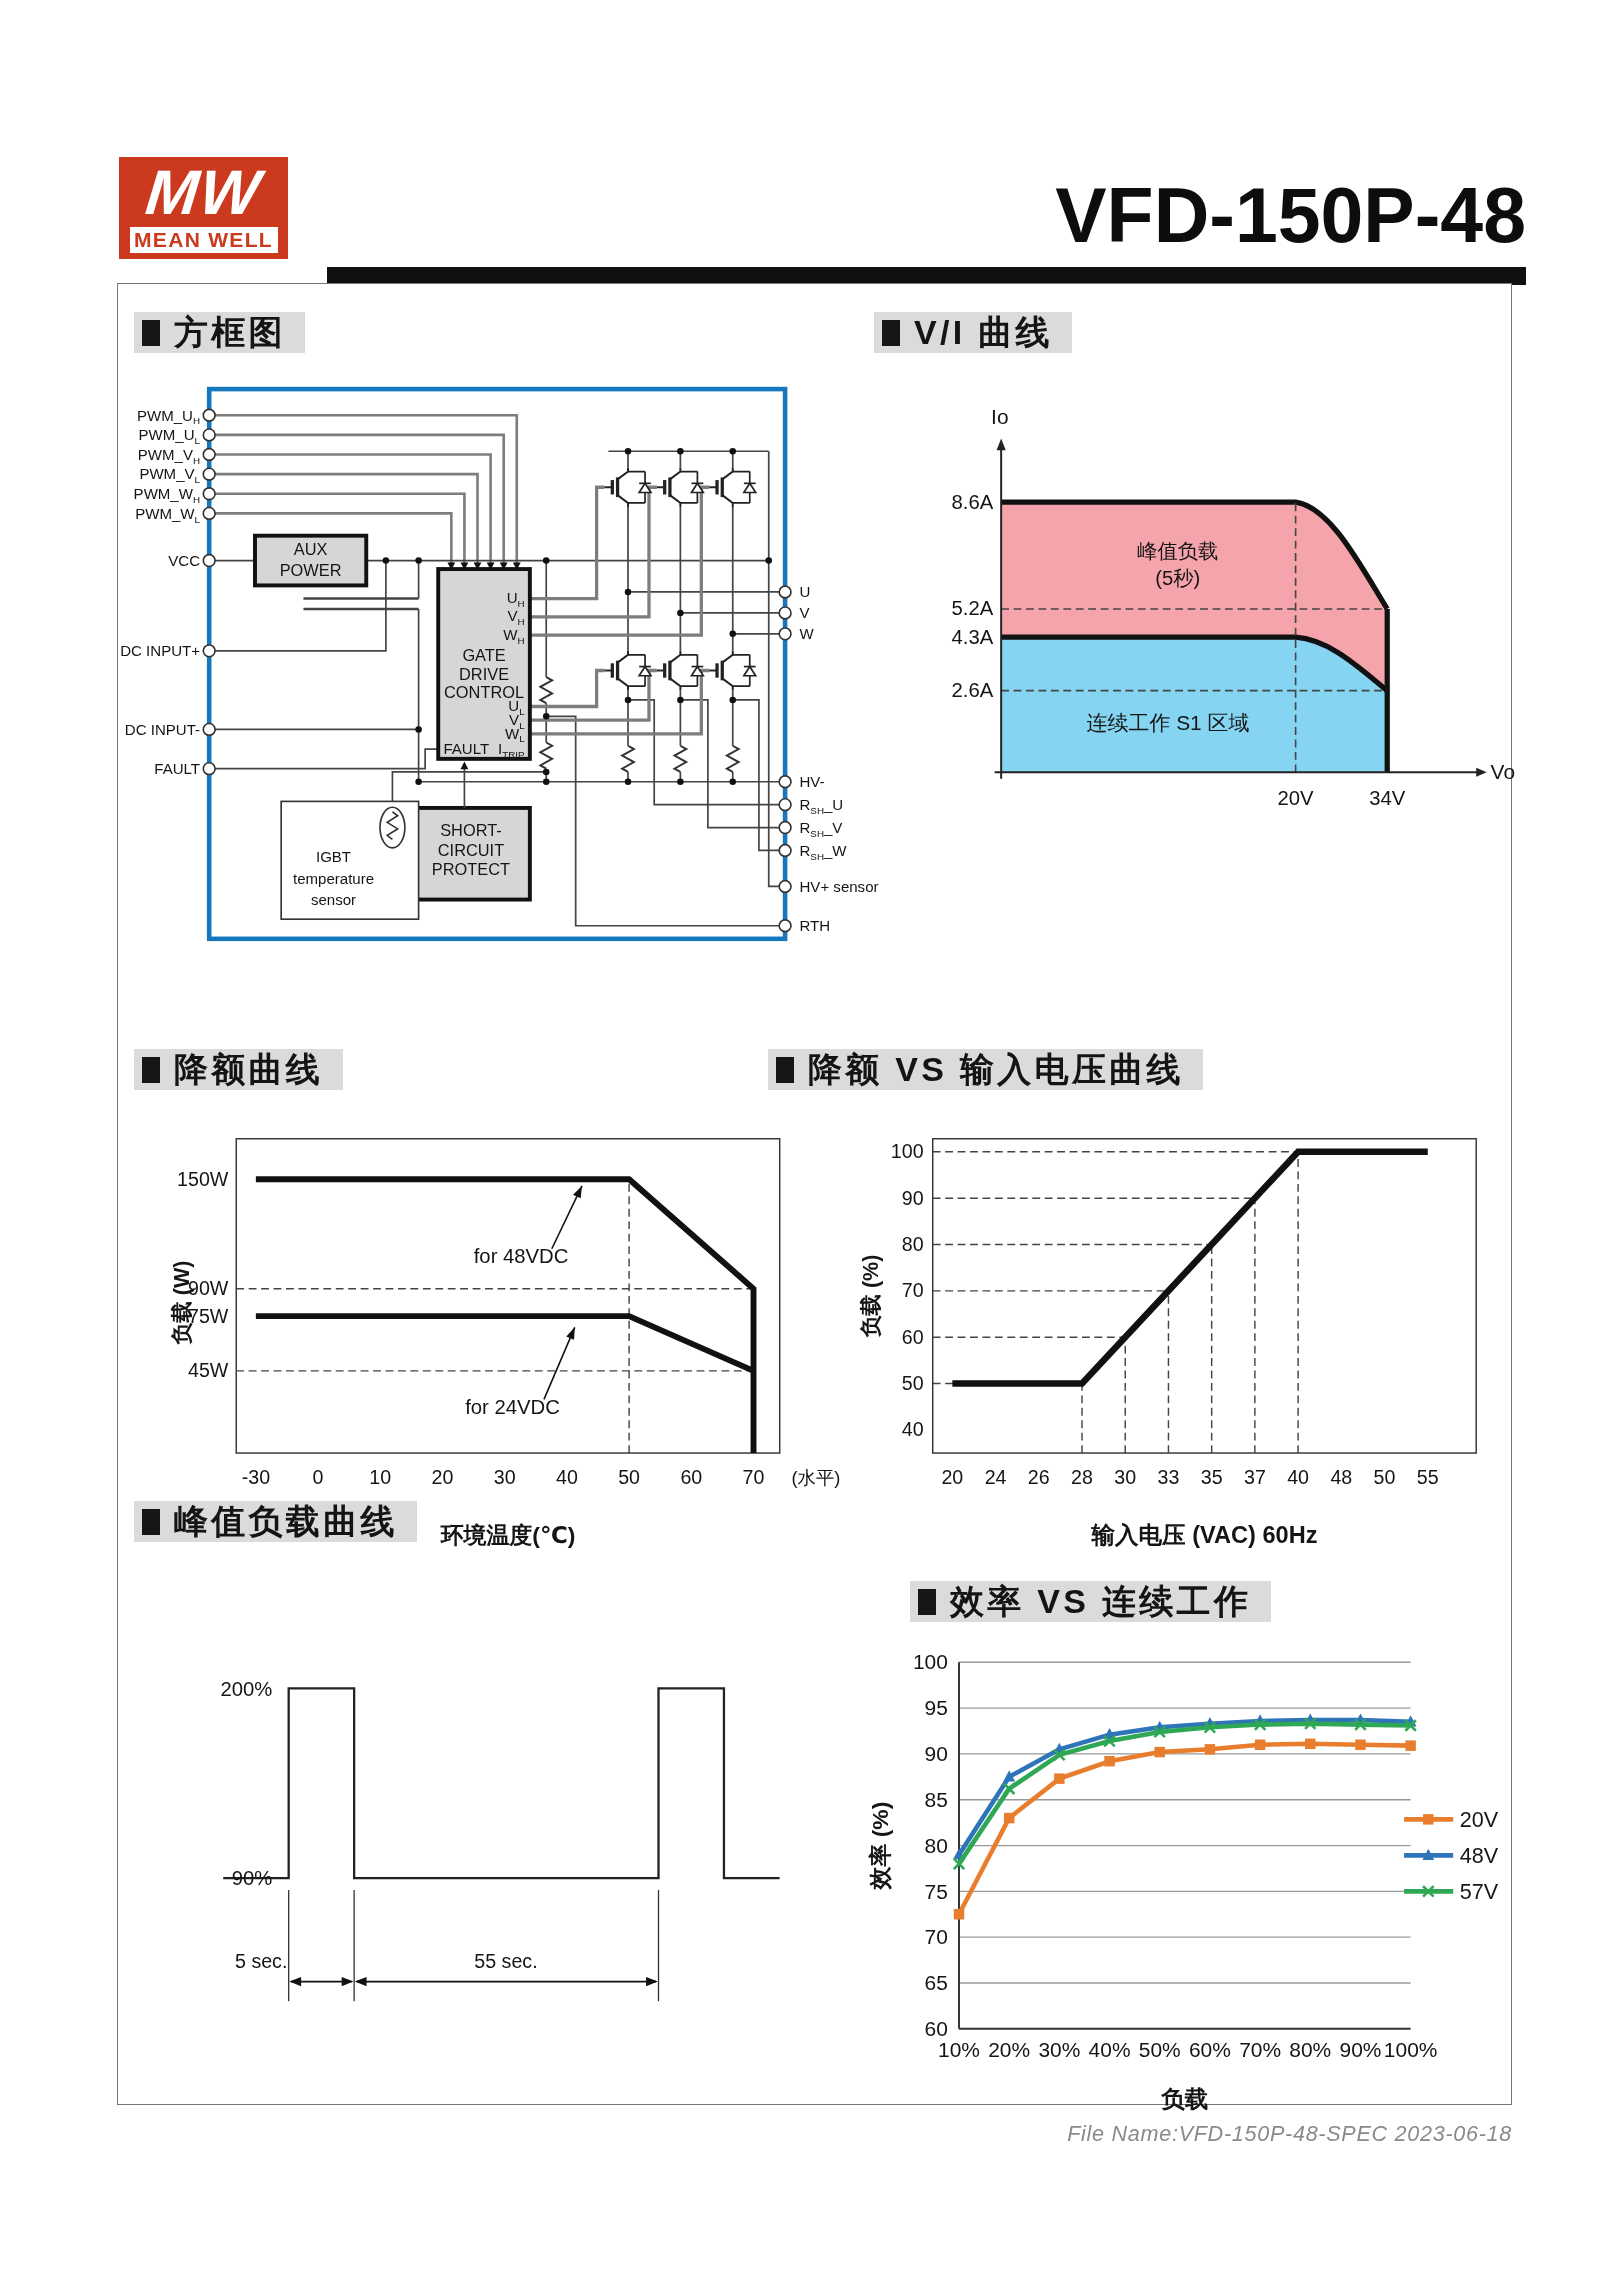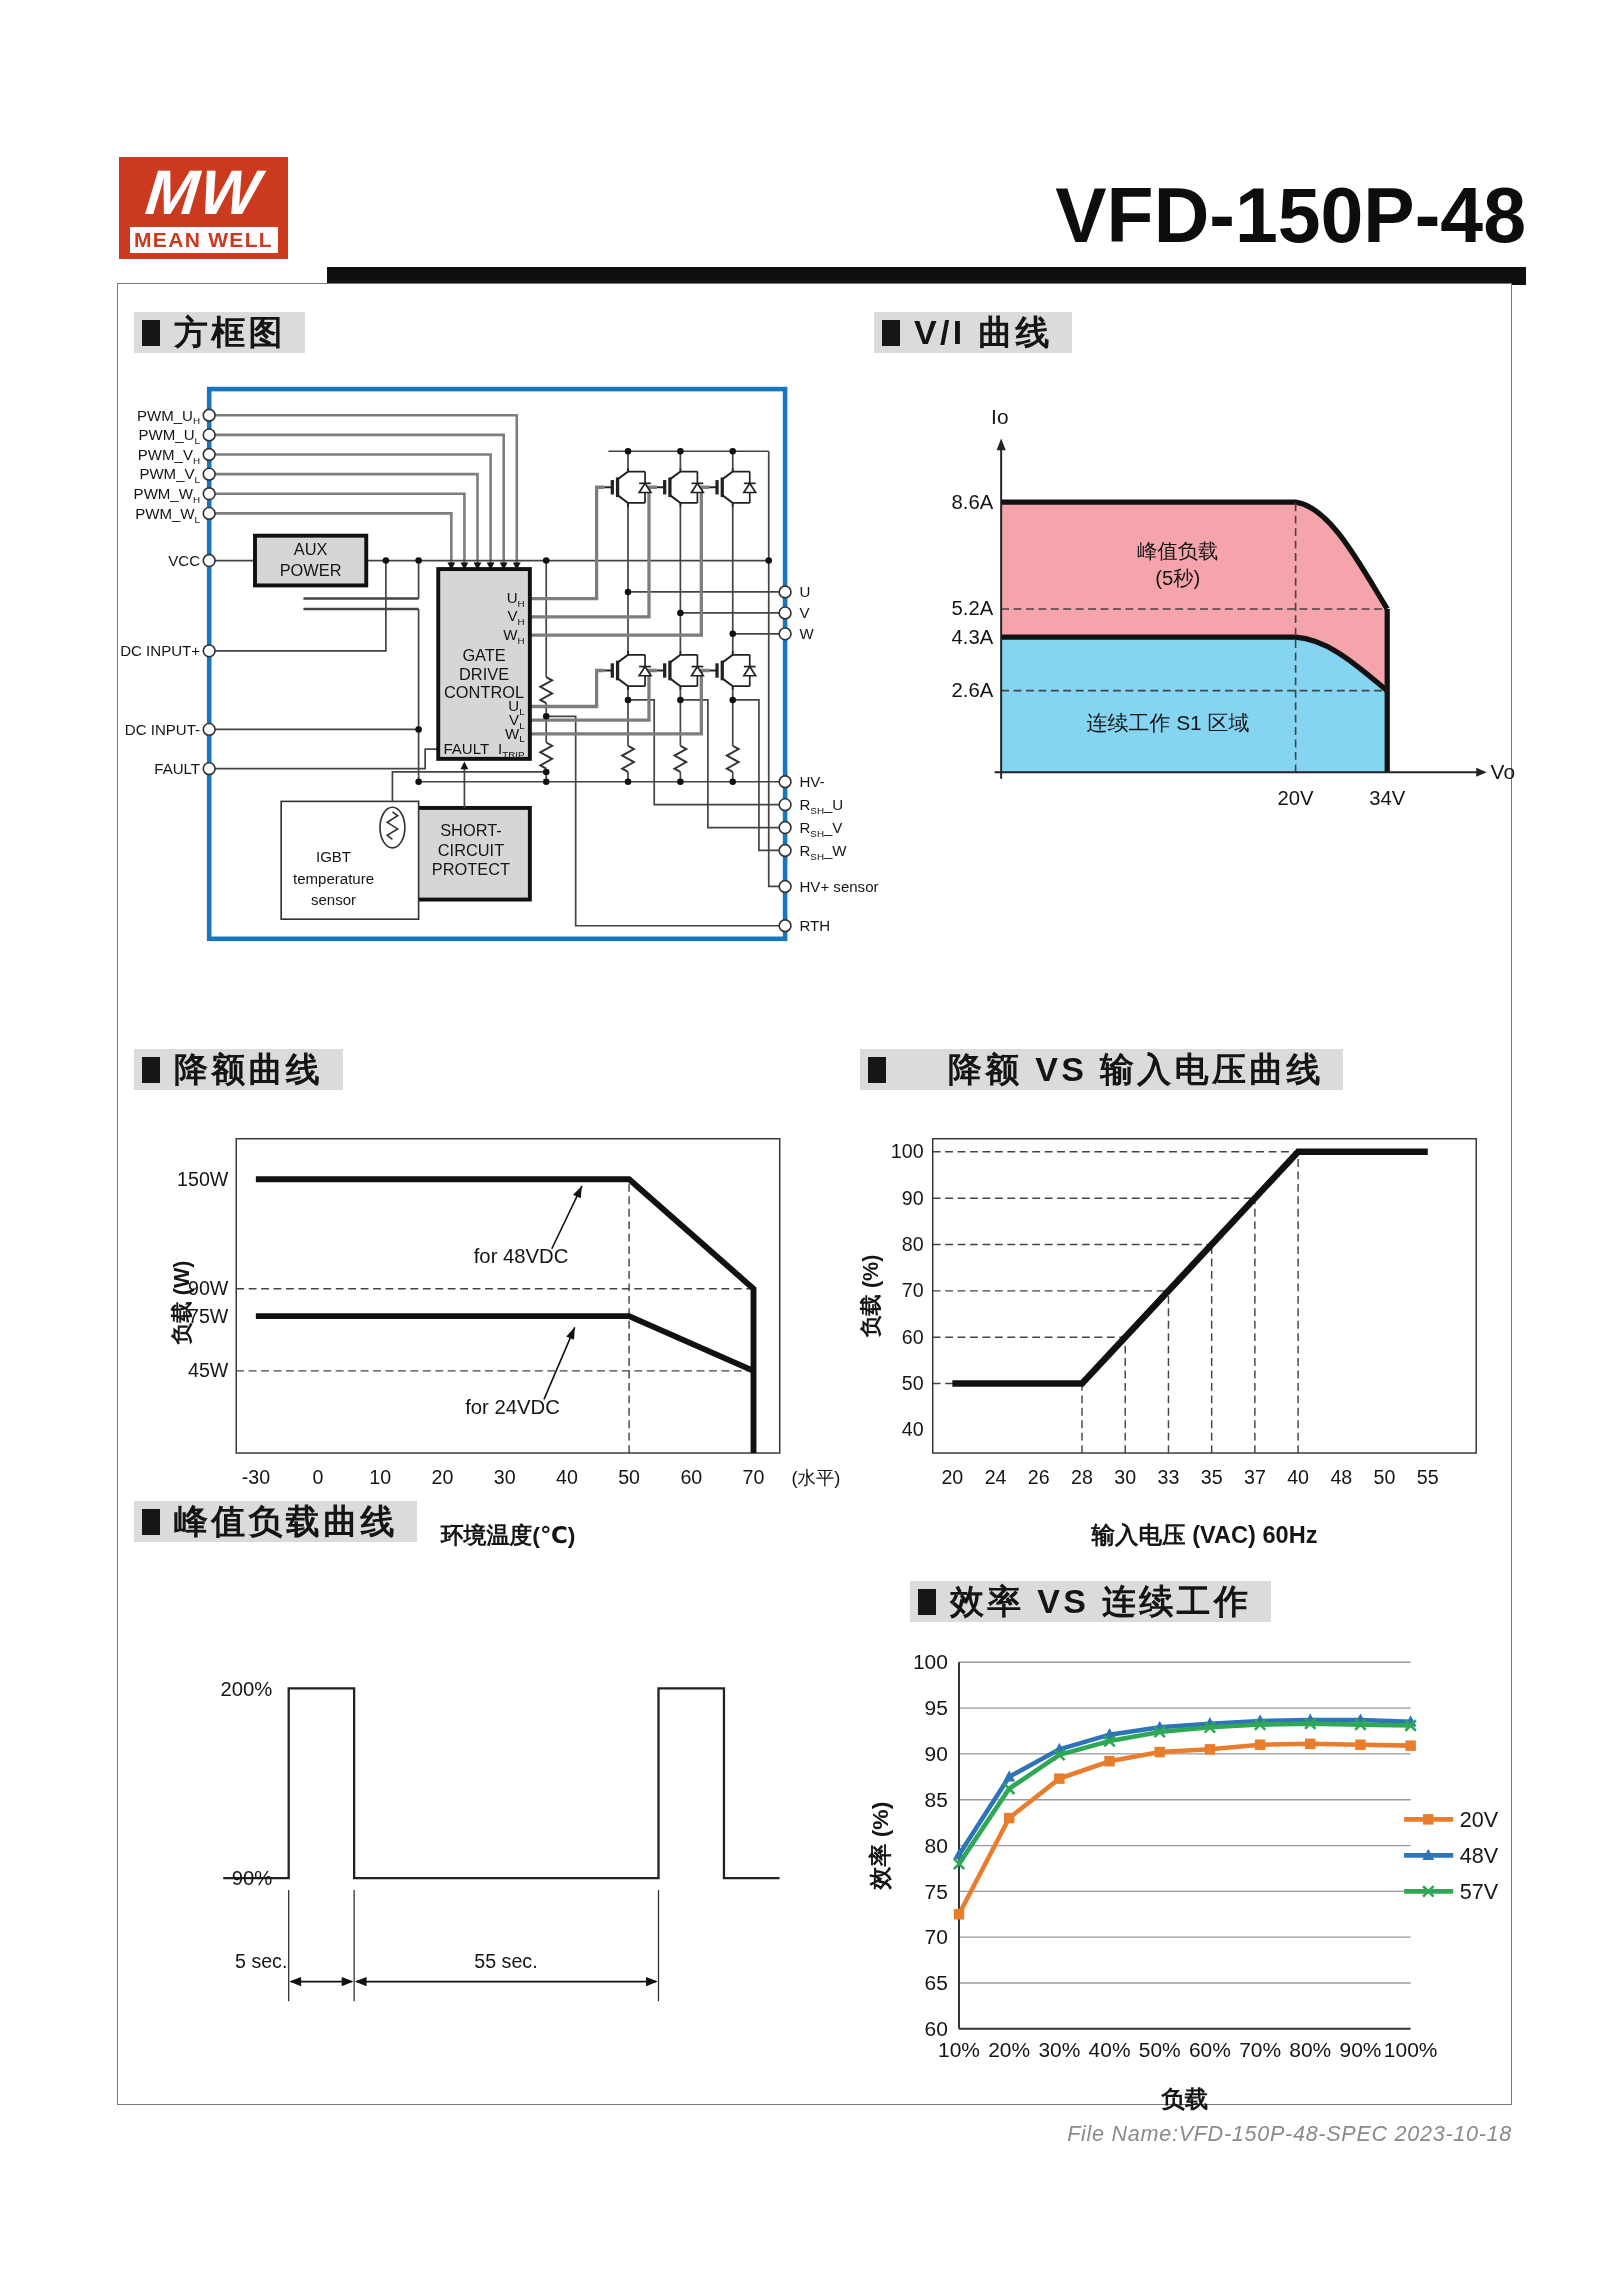--- a/index.html
+++ b/index.html
@@ -52,21 +52,21 @@
     <div class="tt">方框图</div>
   </div>
   <div class="sec" style="left:874px;top:312px;">
     <div class="sq"></div>
     <div class="tt">V/I 曲线</div>
   </div>
   <div class="sec" style="left:134px;top:1049px;">
     <div class="sq"></div>
     <div class="tt">降额曲线</div>
   </div>
-  <div class="sec" style="left:860px;top:1049px;gap:48px;">
+  <div class="sec" style="left:768px;top:1049px;">
     <div class="sq"></div>
     <div class="tt">降额 VS 输入电压曲线</div>
   </div>
   <div class="sec" style="left:134px;top:1501px;">
     <div class="sq"></div>
     <div class="tt">峰值负载曲线</div>
   </div>
   <div class="sec" style="left:910px;top:1581px;">
     <div class="sq"></div>
     <div class="tt">效率 VS 连续工作</div>
@@ -445,15 +445,15 @@
       <polygon points="897,345 906,362 888,362" fill="#2D74B9"></polygon>
       <text x="945" y="366" text-anchor="start" font-size="33" font-weight="400" fill="#1a1a1a">48V</text>
       <line x1="860" y1="410" x2="935" y2="410" stroke="#2FA855" stroke-width="7"></line>
       <line x1="889" y1="402" x2="905" y2="418" stroke="#2FA855" stroke-width="4"></line>
       <line x1="889" y1="418" x2="905" y2="402" stroke="#2FA855" stroke-width="4"></line>
       <text x="945" y="421" text-anchor="start" font-size="33" font-weight="400" fill="#1a1a1a">57V</text>
       <text x="72" y="340" text-anchor="middle" font-size="35" font-weight="700" fill="#1a1a1a" transform="rotate(-90 72 340)">效率 (%)</text>
       <text x="525" y="740" text-anchor="middle" font-size="36" font-weight="600" fill="#1a1a1a">负载</text>
     </svg>
 
-  <div class="footer">File Name:VFD-150P-48-SPEC  2023-10-18</div>
+  <div class="footer">File Name:VFD-150P-48-SPEC  2023-06-18</div>
 </div>
 
 
 </body></html>

